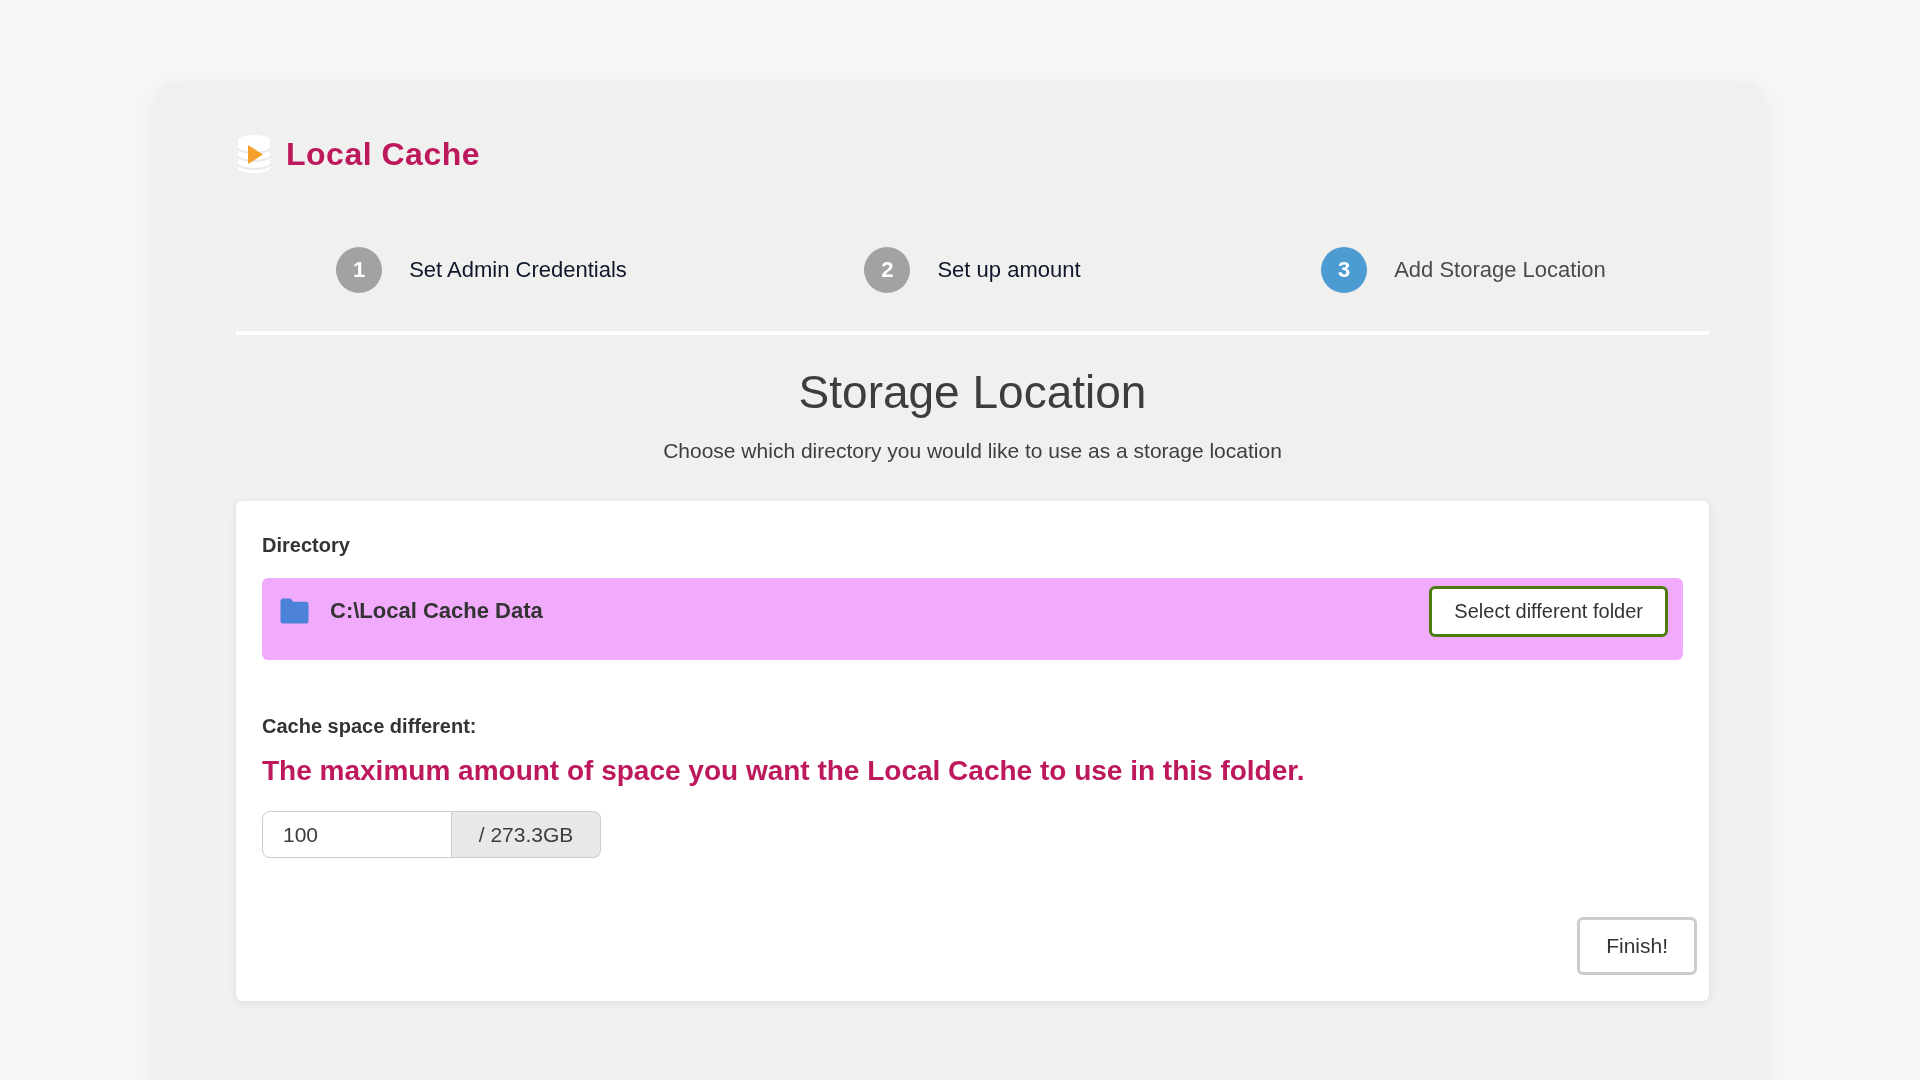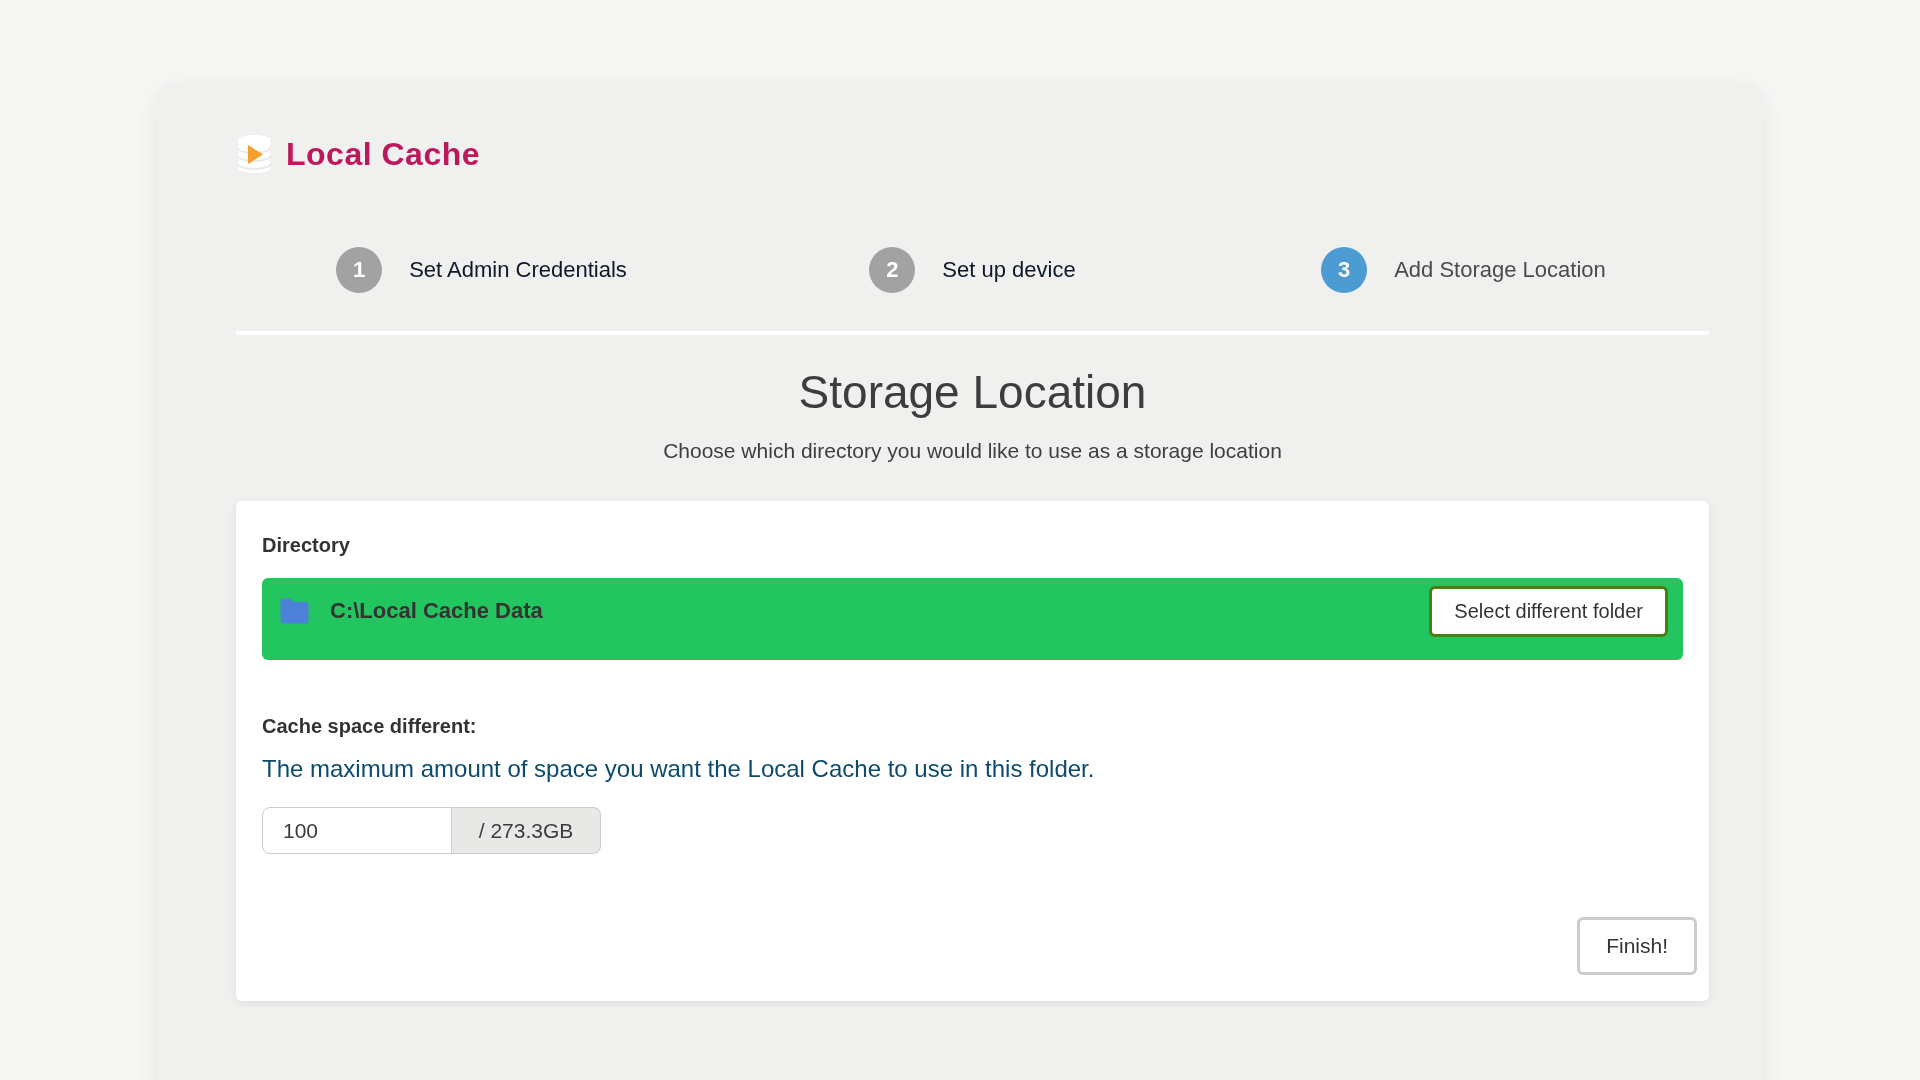--- a/index.html
+++ b/index.html
@@ -90,21 +90,21 @@
     padding: 33px 26px 26px 26px;
   }
   .section-heading {
     font-size: 20px;
     font-weight: bold;
     color: #333333;
   }
   .dir-row {
     margin-top: 21px;
     height: 82px;
-    background: #22c55e;
+    background: #f0abfc;
     border-radius: 6px;
     display: flex;
     align-items: center;
     padding: 0 15px 16px 17px;
   }
   .folder-icon { width: 31px; height: 26px; display: block; flex: none; }
   .dir-path {
     margin-left: 20px;
     font-size: 22px;
     font-weight: bold;
@@ -119,22 +119,23 @@
     color: #333333;
     cursor: pointer;
   }
   .btn-select {
     font-size: 20px;
     padding: 11px 22px;
   }
   .alloc-section { margin-top: 55px; }
   .alloc-desc {
     margin-top: 17px;
-    font-size: 24px;
-    color: #0c4a6e;
+    font-size: 28px;
+    color: #be185d;
+    font-weight: bold;
   }
   .input-group {
     margin-top: 24px;
     display: flex;
     width: 339px; height: 47px;
   }
   .alloc-input {
     width: 190px; height: 47px;
     border: 1px solid #cccccc;
     border-radius: 8px 0 0 8px;
@@ -182,21 +183,21 @@
       <div class="logo-text">Local Cache</div>
     </div>
 
     <div class="stepper">
       <div class="step">
         <div class="step-circle">1</div>
         <div class="step-label">Set Admin Credentials</div>
       </div>
       <div class="step">
         <div class="step-circle">2</div>
-        <div class="step-label">Set up device</div>
+        <div class="step-label">Set up amount</div>
       </div>
       <div class="step active">
         <div class="step-circle">3</div>
         <div class="step-label">Add Storage Location</div>
       </div>
     </div>
 
     <hr class="divider">
 
     <h1 class="page-title">Storage Location</h1>

